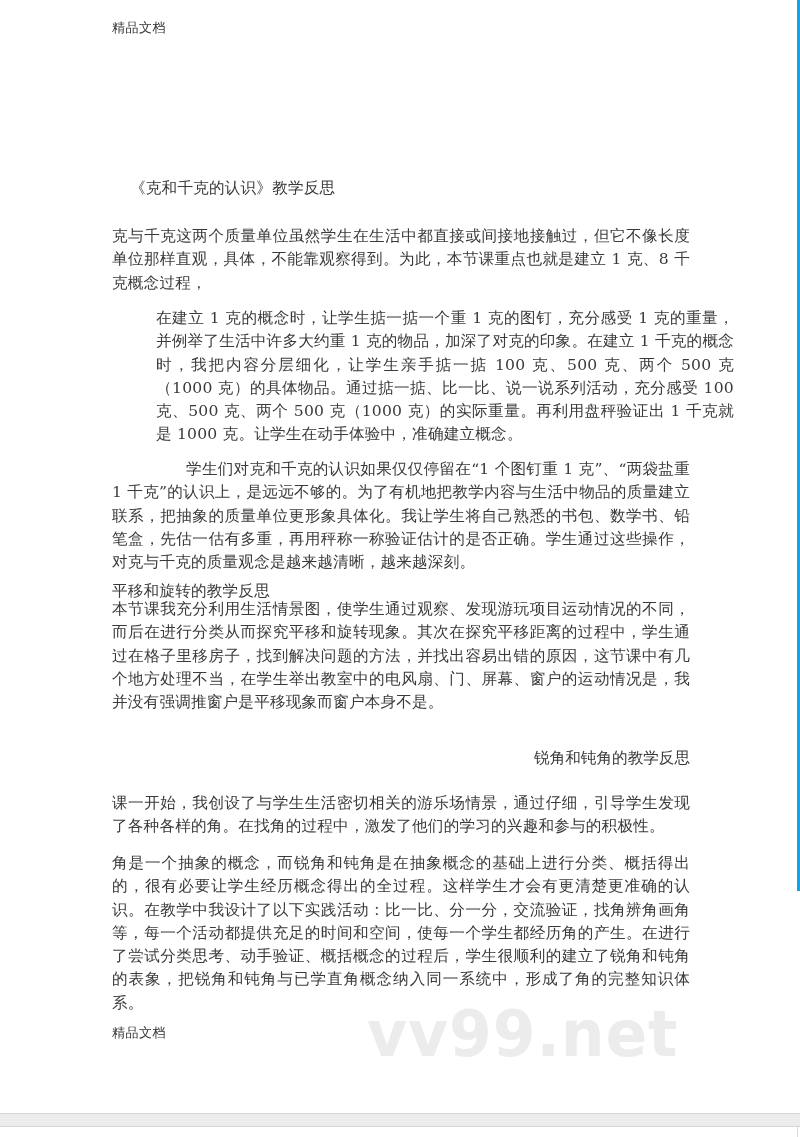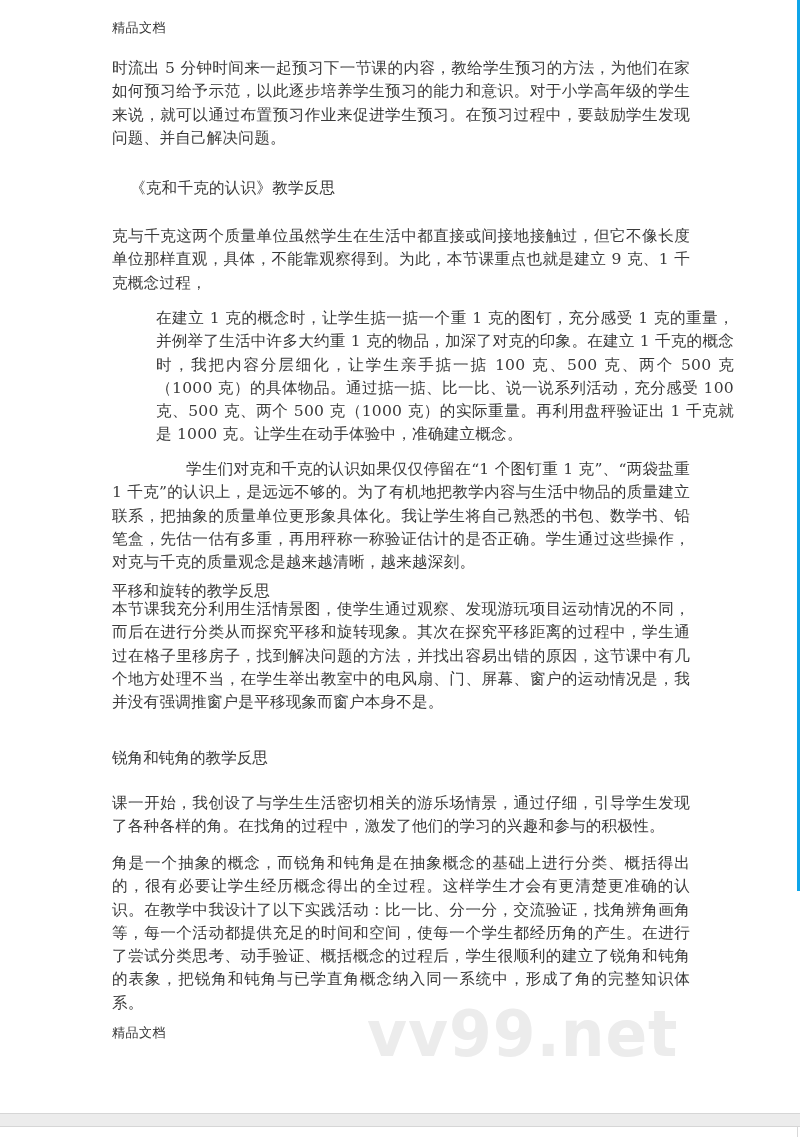--- a/index.html
+++ b/index.html
@@ -78,21 +78,21 @@
   .p3 { position: absolute; top: 307px; margin-left: 44px; }
   .p4 { position: absolute; top: 458px; }
   .p4 .indent { display: inline-block; width: 74px; }
   .title2 { position: absolute; top: 580px; }
   .p5 { position: absolute; top: 598px; }
   .title3 {
     position: absolute;
     top: 748px;
     left: 112px;
     width: 578px;
-    text-align: left;
+    text-align: right;
     font-size: 15.6px;
   }
   .p6 { position: absolute; top: 792px; }
   .p7 { position: absolute; top: 852px; }
   .watermark {
     position: absolute;
     left: 367px;
     top: 1002px;
     font-family: "DejaVu Sans", "Liberation Sans", sans-serif;
     font-weight: bold;
@@ -104,28 +104,25 @@
     transform-origin: left top;
   }
 </style>
 </head>
 <body>
 
 <div class="page">
 
   <div class="header-label">精品文档</div>
 
-  <div class="content p1">
-    <p>时流出 5 分钟时间来一起预习下一节课的内容，教给学生预习的方法，为他们在家如何预习给予示范，以此逐步培养学生预习的能力和意识。对于小学高年级的学生来说，就可以通过布置预习作业来促进学生预习。在预习过程中，要鼓励学生发现问题、并自己解决问题。</p>
-  </div>
 
   <div class="content title1">《克和千克的认识》教学反思</div>
 
   <div class="content p2">
-    <p>克与千克这两个质量单位虽然学生在生活中都直接或间接地接触过，但它不像长度单位那样直观，具体，不能靠观察得到。为此，本节课重点也就是建立 9 克、1 千克概念过程，</p>
+    <p>克与千克这两个质量单位虽然学生在生活中都直接或间接地接触过，但它不像长度单位那样直观，具体，不能靠观察得到。为此，本节课重点也就是建立 1 克、8 千克概念过程，</p>
   </div>
 
   <div class="content p3">
     <p>在建立 1 克的概念时，让学生掂一掂一个重 1 克的图钉，充分感受 1 克的重量，并例举了生活中许多大约重 1 克的物品，加深了对克的印象。在建立 1 千克的概念时，我把内容分层细化，让学生亲手掂一掂 100 克、500 克、两个 500 克（1000 克）的具体物品。通过掂一掂、比一比、说一说系列活动，充分感受 100 克、500 克、两个 500 克（1000 克）的实际重量。再利用盘秤验证出 1 千克就是 1000 克。让学生在动手体验中，准确建立概念。</p>
   </div>
 
   <div class="content p4">
     <p><span class="indent"></span><span>学生们对克和千克的认识如果仅仅停留在“1 个图钉重 1 克”、“两袋盐重 1 千克”的认识上，是远远不够的。为了有机地把教学内容与生活中物品的质量建立联系，把抽象的质量单位更形象具体化。我让学生将自己熟悉的书包、数学书、铅笔盒，先估一估有多重，再用秤称一称验证估计的是否正确。学生通过这些操作，对克与千克的质量观念是越来越清晰，越来越深刻。</span></p>
   </div>
 

